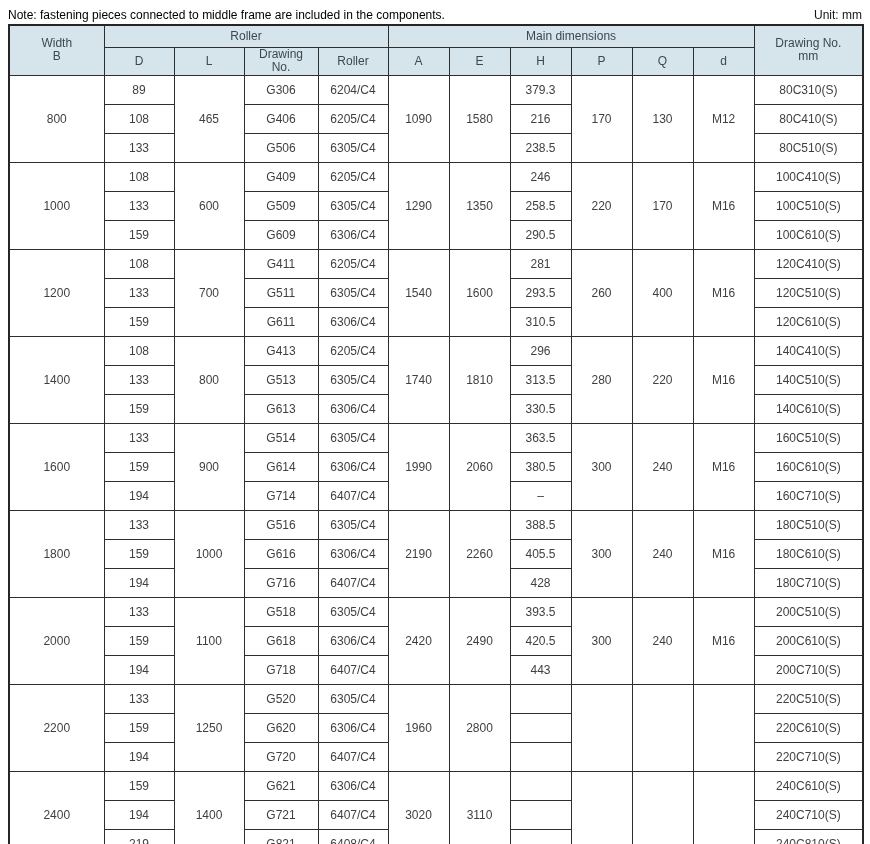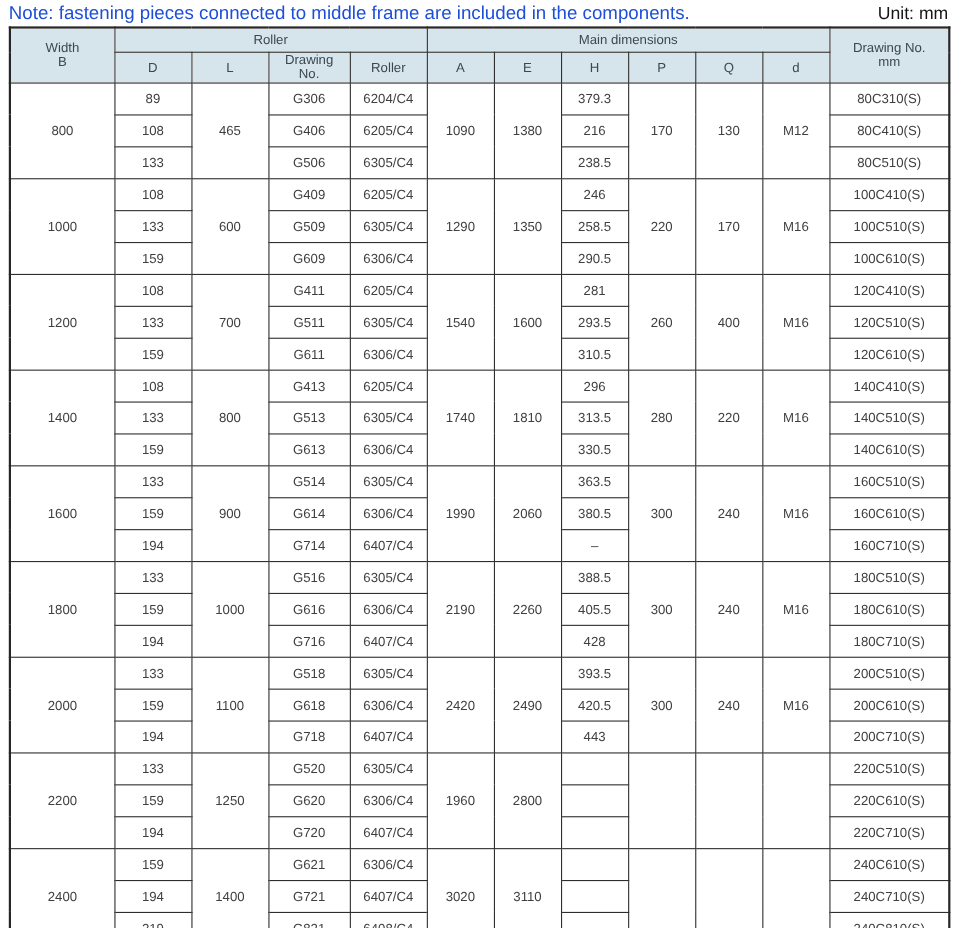--- a/index.html
+++ b/index.html
@@ -7,22 +7,22 @@
     width:870px; height:844px;
     font-family:"Liberation Sans", sans-serif;
     color:#3f3f3f;
     overflow:hidden;
   }
   .page { padding:4px 8px 0 8px; }
   .topbar {
     display:flex; justify-content:space-between; align-items:flex-end;
     height:18px; margin-bottom:2px;
   }
-  .note { font-size:17px; color:#1d4ed8; }
-  .unit { font-size:16px; color:#151515; }
+  .note { font-size:12px; color:#000000; }
+  .unit { font-size:12px; color:#151515; }
   table.spec {
     border-collapse:collapse;
     table-layout:fixed;
     width:854px;
     border:2px solid #262626;
   }
   .spec th, .spec td {
     border:1px solid #2e2e2e;
     text-align:center;
     vertical-align:middle;
@@ -94,21 +94,21 @@
       </tr>
     </thead>
     <tbody id="table-body">
         <tr>
           <td rowspan="3">800</td>
           <td>89</td>
           <td rowspan="3">465</td>
           <td>G306</td>
           <td>6204/C4</td>
           <td rowspan="3">1090</td>
-          <td rowspan="3">1380</td>
+          <td rowspan="3">1580</td>
           <td>379.3</td>
           <td rowspan="3">170</td>
           <td rowspan="3">130</td>
           <td rowspan="3">M12</td>
           <td>80C310(S)</td>
         </tr>
         <tr>
           <td>108</td>
           <td>G406</td>
           <td>6205/C4</td>

